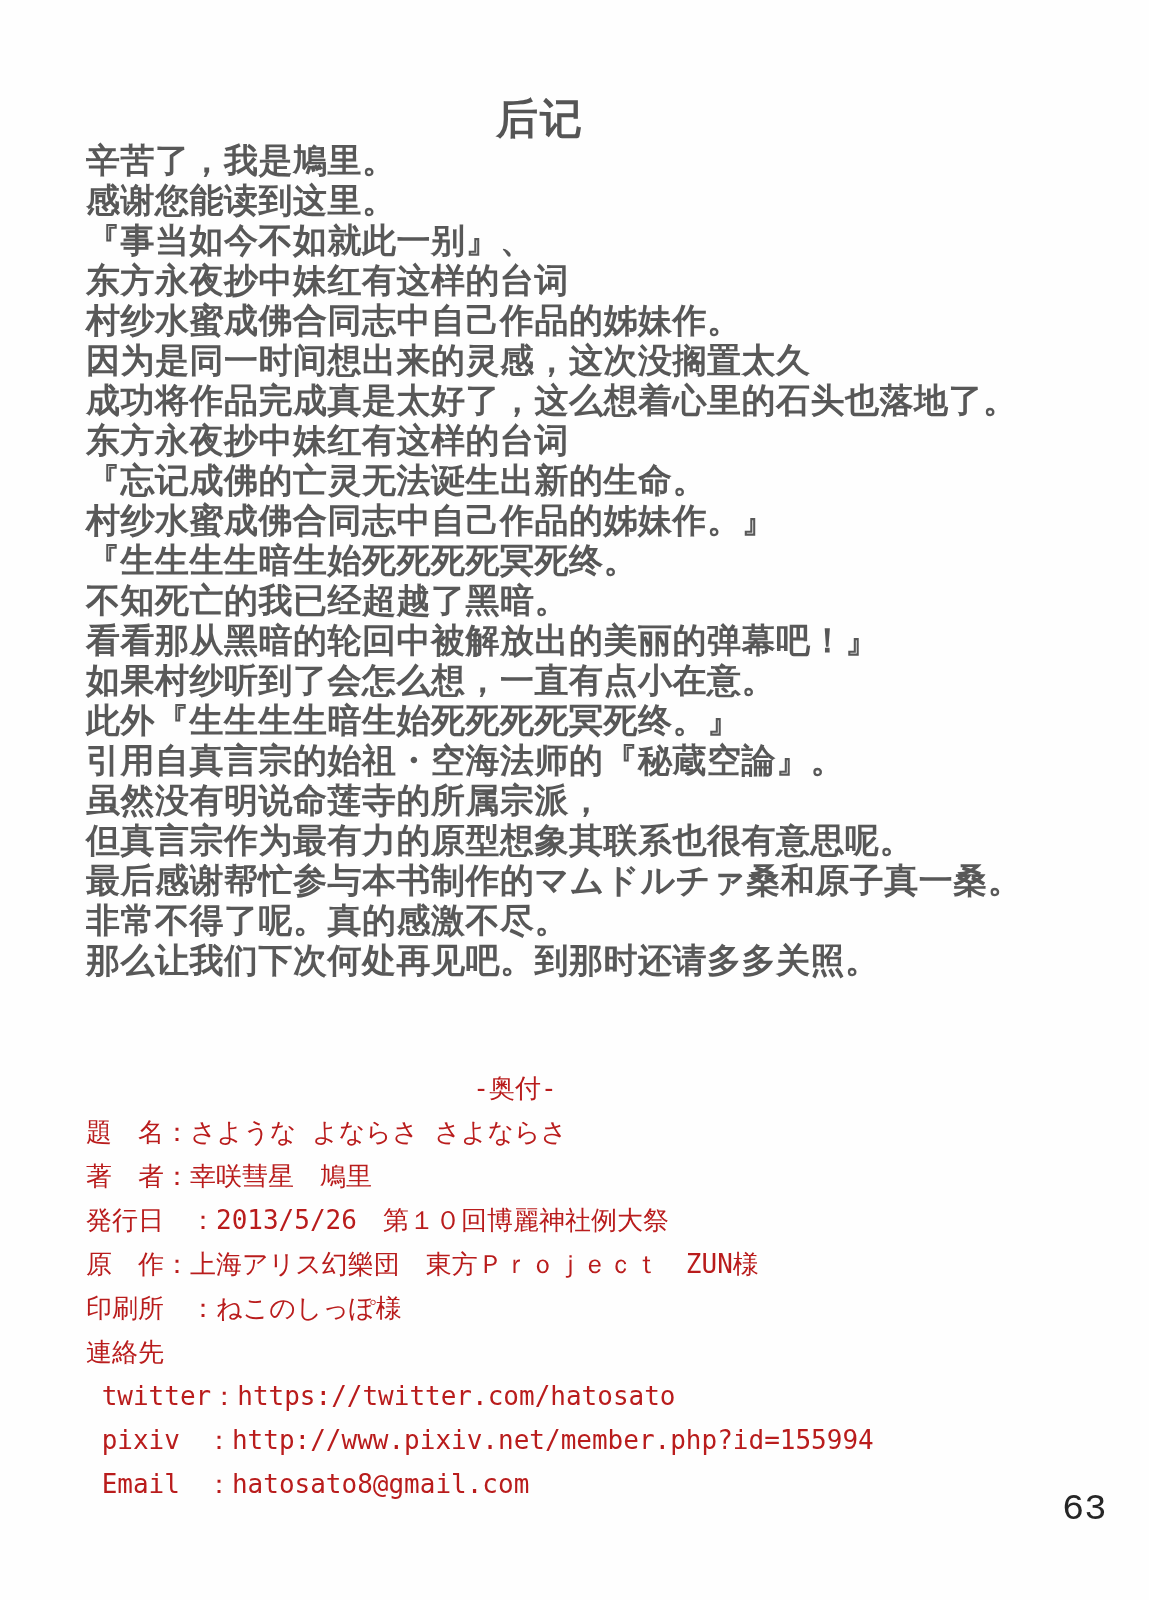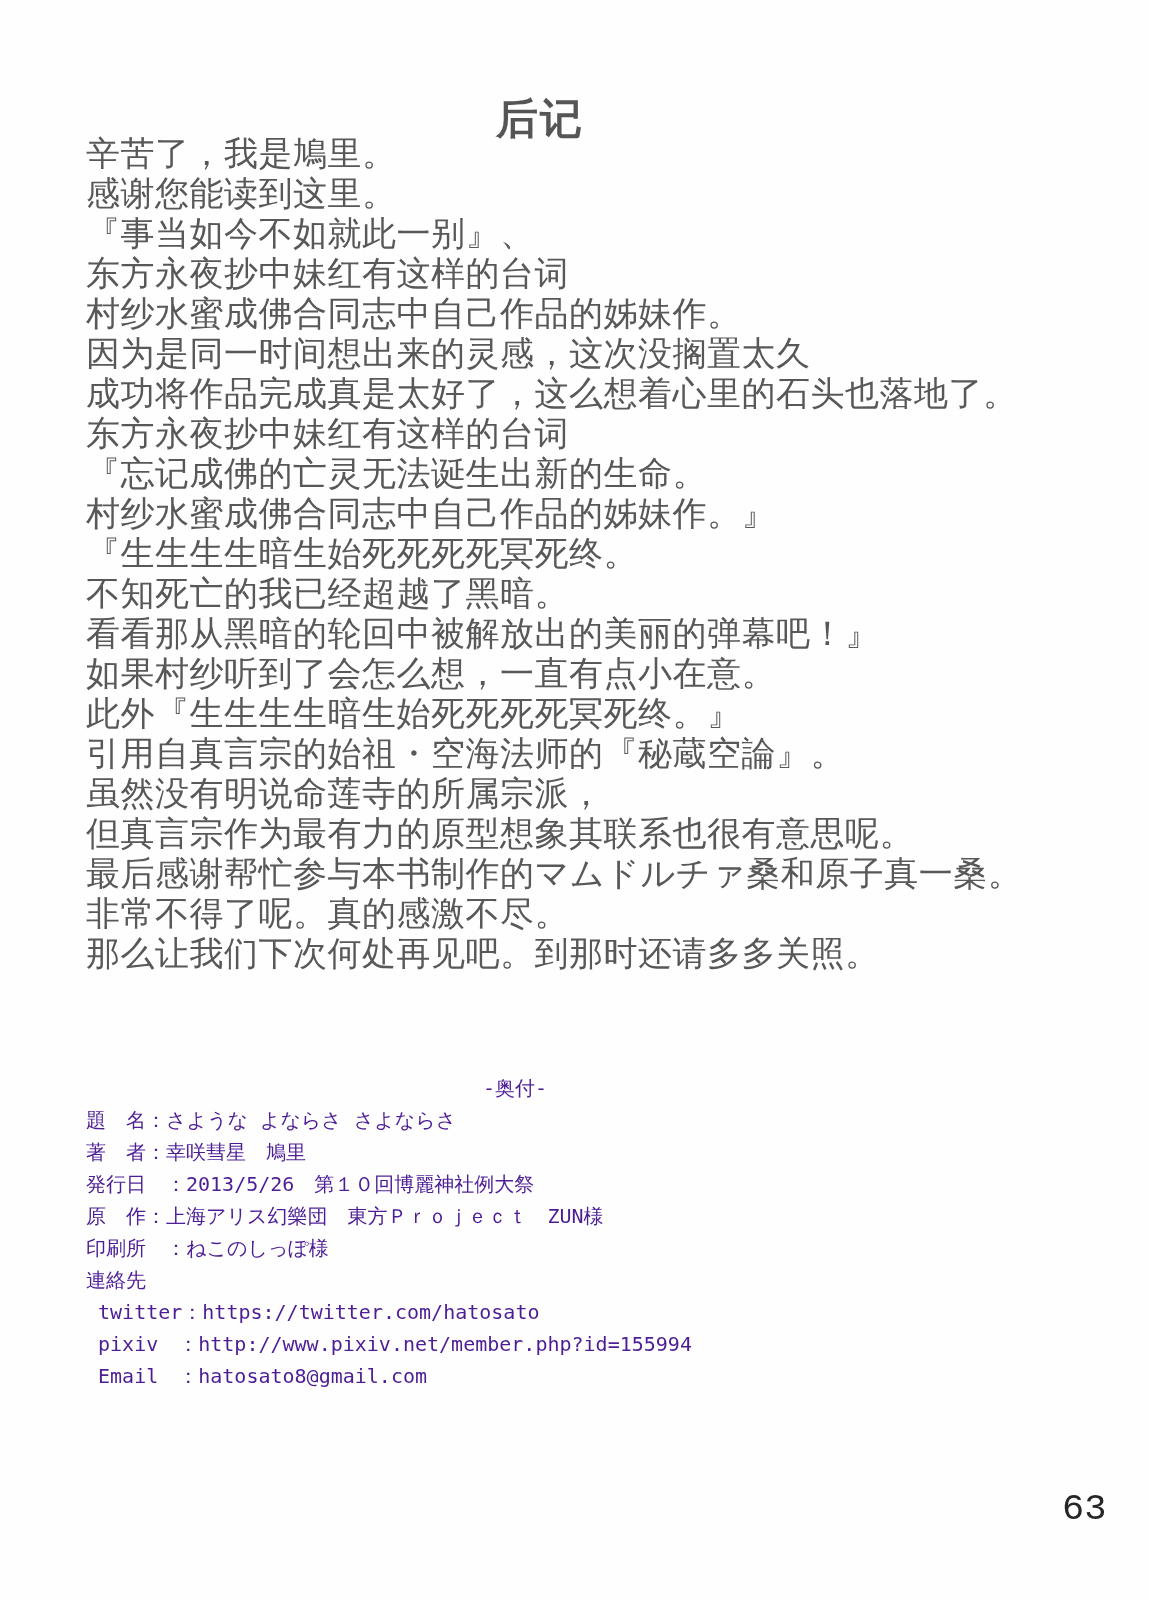--- a/index.html
+++ b/index.html
@@ -22,52 +22,53 @@
     width: 858px;
     margin: 9px;
     text-align: center;
     font-size: 42px;
     font-weight: 600;
     color: #555555;
     letter-spacing: 2px;
   }
   .afterword-body {
     position: absolute;
-    top: 133px;
+    top: 140px;
     left: 86px;
     width: 1040px;
     font-size: 34px;
     line-height: 40px;
-    font-weight: 400;
+    font-weight: 700;
     color: #585858;
     letter-spacing: 0.5px;
   }
   .afterword-line {
     white-space: pre;
     height: 40px;
   }
   .colophon {
     position: absolute;
     top: 1072px;
     left: 86px;
     width: 1040px;
-    font-size: 20px;
+    font-size: 26px;
     line-height: 32px;
-    color: #4c1d95;
+    color: #b91c1c;
     font-family: "DejaVu Sans Mono", "DejaVu Sans", monospace, sans-serif;
   }
   .colophon-heading {
     width: 858px;
     text-align: center;
     white-space: pre;
     height: 32px;
   }
   .colophon-line {
     white-space: pre;
     height: 32px;
+    margin-top: 12px;
   }
   .page-number {
     position: absolute;
     top: 1488px;
     left: 1062px;
     font-size: 37px;
     color: #262626;
     font-family: Liberation Mono, monospace;
   }
 </style>

